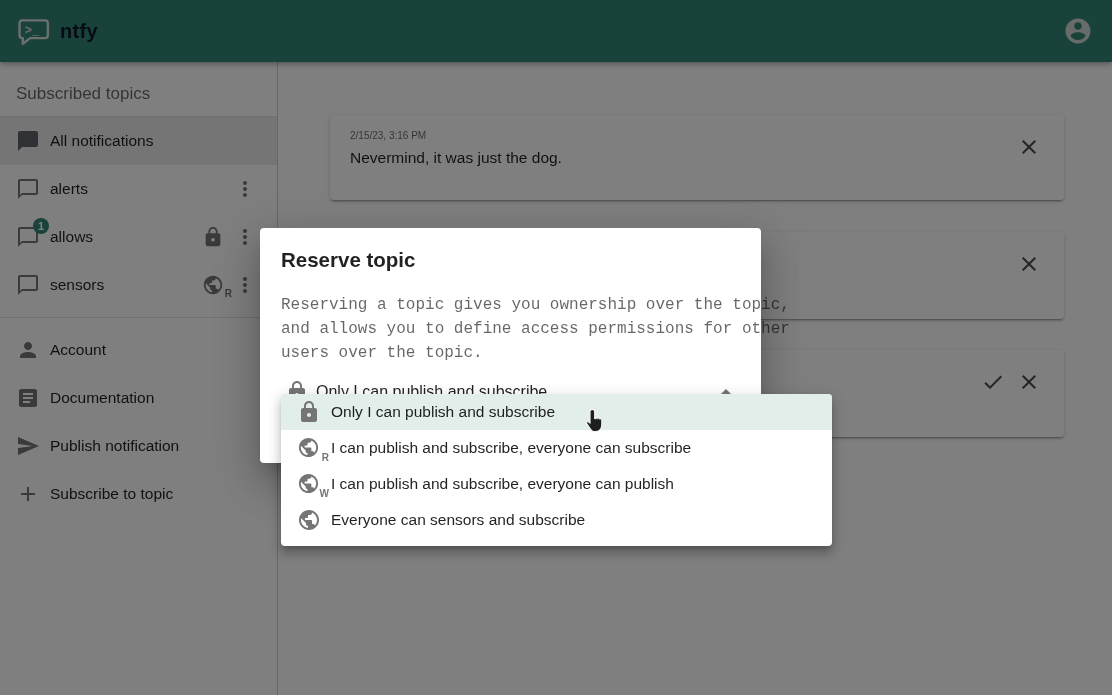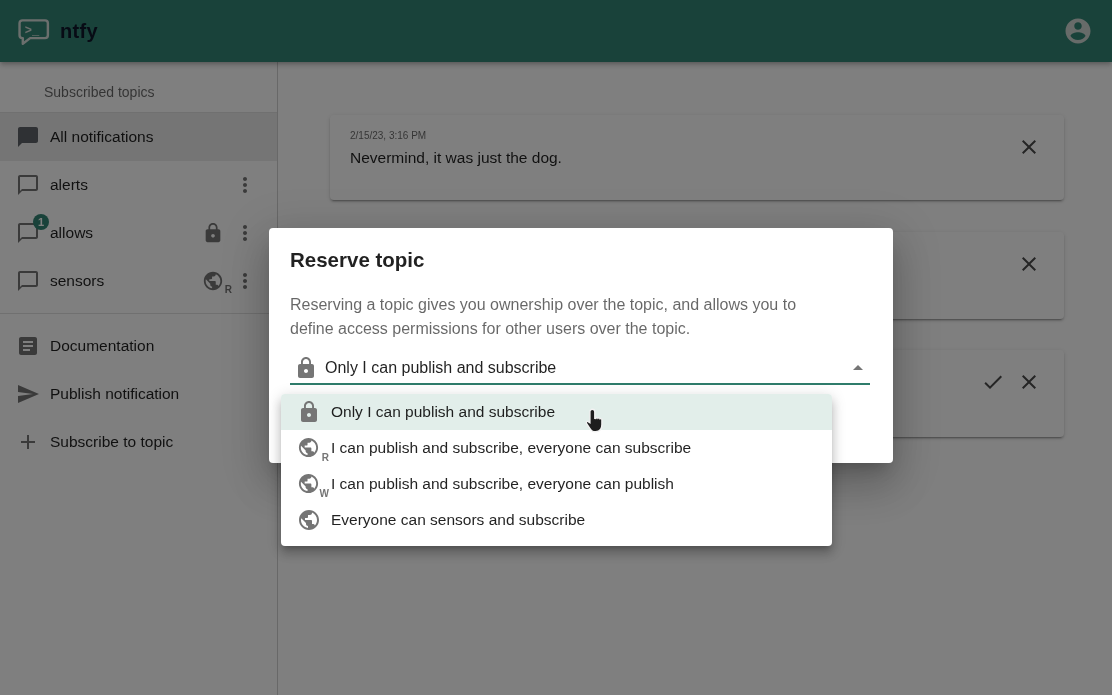--- a/index.html
+++ b/index.html
@@ -20,21 +20,21 @@
   }
   .app-title{ color:#0f172a; font-size:20px; font-weight:bold; margin-left:10px; letter-spacing:.3px; }
   .app-bar .spacer{ flex:1; }
   .icon-btn{ width:40px; height:40px; display:flex; align-items:center; justify-content:center; border:none; background:transparent; border-radius:50%; cursor:pointer; }
 
   
   .sidebar{
     position:absolute; top:62px; left:0; width:278px; bottom:0;
     background:#fff; border-right:1px solid rgba(0,0,0,0.18);
   }
-  .section-label{ padding:22px 16px 12px 16px; font-size:14px; color:rgba(0,0,0,0.6);margin-left:28px; }
+  .section-label{ padding:22px 16px 12px 16px; font-size:17px; color:rgba(0,0,0,0.6); }
   .divider{ border-top:1px solid rgba(0,0,0,0.12); }
   .divider.mid{ margin:8px 0; }
   .side-row{
     height:48px; display:flex; align-items:center;
     padding:0 20px 0 16px; font-size:15.5px; color:rgba(0,0,0,0.87); cursor:pointer;
   }
   .side-row.selected{ background:rgba(0,0,0,0.08); }
   .row-icon{ width:24px; height:24px; margin-right:10px; position:relative; flex:none; color:#757575; }
   .side-row.selected .row-icon{ color:#5f6368; }
   .side-row .spacer{ flex:1; }
@@ -54,26 +54,26 @@
   }
   .card-body{ padding:15px 20px; }
   .n-time{ font-size:10px; color:rgba(0,0,0,0.6); }
   .n-msg{ font-size:15.5px; color:rgba(0,0,0,0.87); margin-top:8px; }
   .card-actions{ position:absolute; top:20px; right:23px; display:flex; gap:12px; }
   .card-actions .icon-btn{ width:24px; height:24px; color:#4b4b4b; }
 
   
   .backdrop{ position:absolute; inset:0; background:rgba(0,0,0,0.5); z-index:10; }
   .dialog{
-    position:absolute; left:269px; top:228px; width:624px; height:235px;
+    position:absolute; left:260px; top:228px; width:501px; height:235px;
     background:#fff; border-radius:4px; z-index:20;
     box-shadow:0 11px 15px -7px rgba(0,0,0,.2), 0 24px 38px 3px rgba(0,0,0,.14), 0 9px 46px 8px rgba(0,0,0,.12);
   }
   .dialog-title{ margin:20px 23px 0 21px; font-size:20.5px; font-weight:bold; color:rgba(0,0,0,0.87); }
-  .dialog-desc{ margin:21px 23px 0 21px; width:524px; font-size:16px; line-height:24px; color:rgba(0,0,0,0.6); }
+  .dialog-desc{ margin:21px 23px 0 21px; width:524px; font-size:16px; line-height:24px; color:rgba(0,0,0,0.6);font-family:Liberation Mono, monospace; }
   .select{
     margin:12px 23px 0 21px; height:32px; display:flex; align-items:center;
     border-bottom:2px solid #2f7c6b; cursor:pointer;
   }
   .select .lk{ width:24px; height:24px; color:#757575; margin-left:4px; flex:none; }
   .select .val{ margin-left:7px; font-size:16px; color:rgba(0,0,0,0.87); }
   .select .spacer{ flex:1; }
   .select .caret{ width:24px; height:24px; color:#757575; flex:none; }
 
   .menu{
@@ -210,20 +210,26 @@
     </span>
     <svg class="kebab" viewBox="0 0 24 24" fill="currentColor">
         <use href="#i-kebab"></use>
       </svg>
   </div>
 
   <div class="divider mid"></div>
 
   <div class="side-row">
     <svg class="row-icon" viewBox="0 0 24 24" fill="currentColor">
+        <use href="#i-person"></use>
+      </svg>
+    <span>Account</span>
+  </div>
+  <div class="side-row">
+    <svg class="row-icon" viewBox="0 0 24 24" fill="currentColor">
         <use href="#i-article"></use>
       </svg>
     <span>Documentation</span>
   </div>
   <div class="side-row">
     <svg class="row-icon" viewBox="0 0 24 24" fill="currentColor">
         <use href="#i-send"></use>
       </svg>
     <span>Publish notification</span>
   </div>

